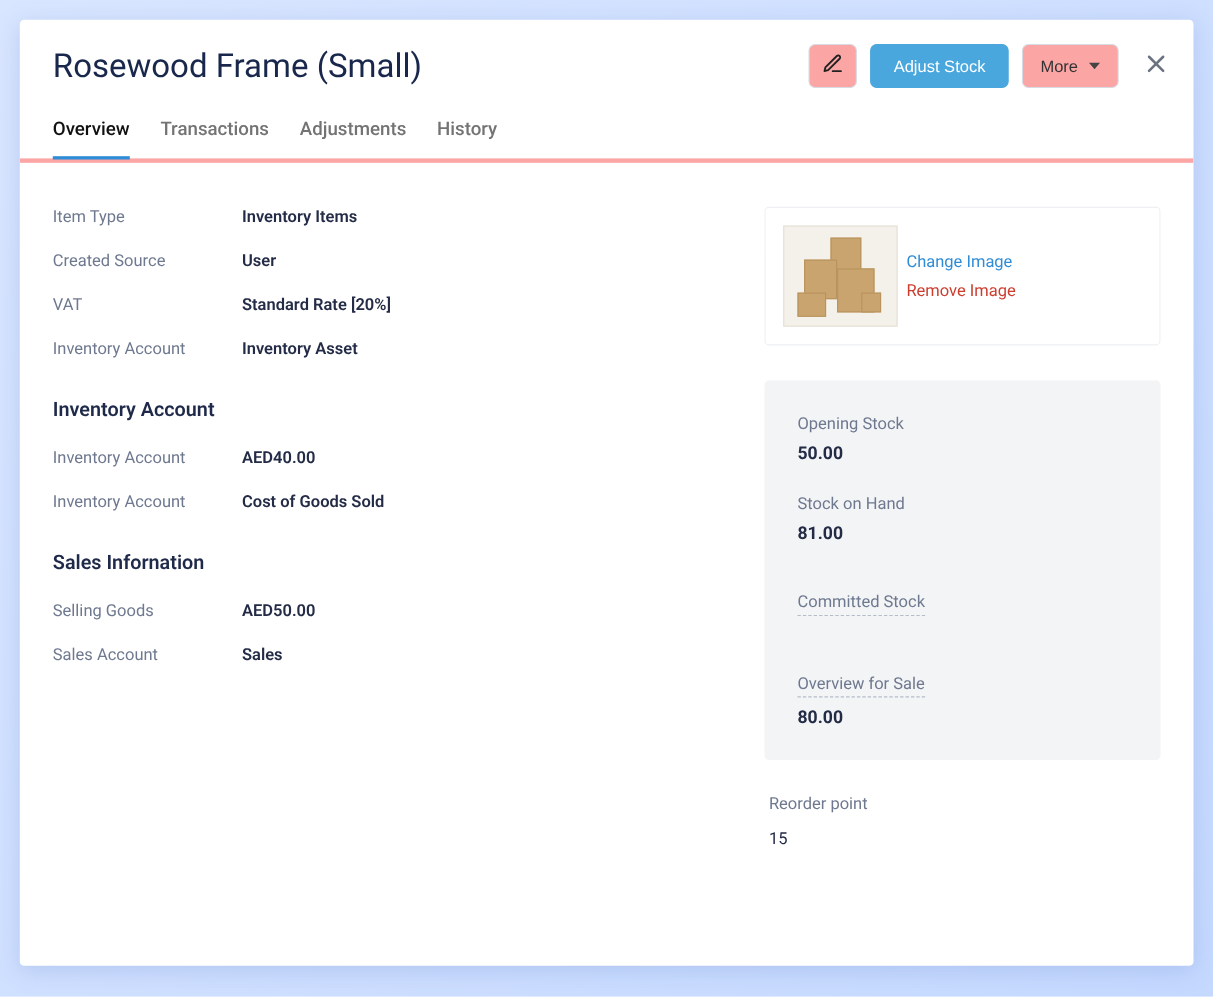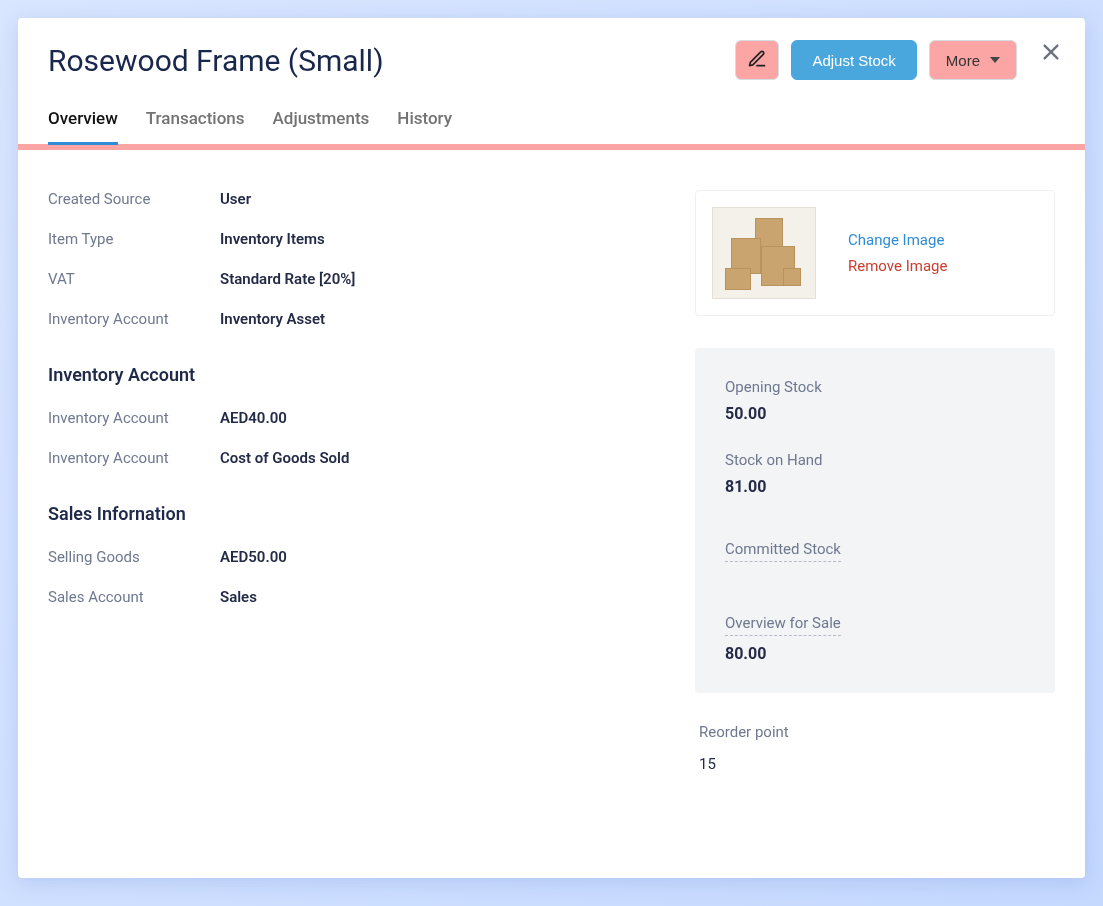--- a/index.html
+++ b/index.html
@@ -22,21 +22,21 @@
     display: flex;
     align-items: center;
     padding: 22px 20px 10px 30px;
   }
   .title {
     font-size: 30px;
     font-weight: 400;
     color: #18274b;
     flex: 1;
   }
-  .actions { display: flex; align-items: flex-start; gap: 12px; }
+  .actions { display: flex; align-items: center; gap: 12px; }
   .btn {
     height: 40px;
     padding: 0 16px;
     border-radius: 6px;
     font-size: 15px;
     cursor: pointer;
     display: inline-flex;
     align-items: center;
     gap: 8px;
     background: #fca5a5;
@@ -51,21 +51,21 @@
     padding: 0 20px;
   }
   .close-x {
     width: 28px; height: 28px; display: flex; align-items: center; justify-content: center;
     cursor: pointer; color: #6b7280; margin-left: 8px;
   }
   .tabs {
     display: flex;
     gap: 28px;
     padding: 18px 30px 0 30px;
-    border-bottom: 6px solid #fca5a5;
+    border-bottom: 4px solid #fca5a5;
     text-align: right;
   }
   .tab {
     padding-bottom: 14px;
     color: #737373;
     font-size: 17px;
     font-weight: 500;
     cursor: pointer;
     border-bottom: 3px solid transparent;
     margin-bottom: -1px;
@@ -96,21 +96,21 @@
     font-size: 15px;
   }
   .section-title {
     font-size: 18px;
     font-weight: 600;
     color: #1f2a4a;
     margin: 36px 0 24px 0;
   }
   .image-card {
     display: flex;
-    gap: 32px;
+    gap: 8px;
     align-items: center;
     padding: 16px 20px 16px 16px;
     border: 1px solid #eef0f4;
     border-radius: 4px;
     margin-bottom: 32px;
     background: #fff;
   }
   .thumb {
     width: 104px; height: 92px;
     background: #f4f0ea;
@@ -199,26 +199,26 @@
     <div class="tab">Transactions</div>
     <div class="tab">Adjustments</div>
     <div class="tab">History</div>
   </div>
 
   <div class="content">
 
     <div class="left">
 
       <div class="row">
+        <div class="label">Item Type</div>
+        <div class="value">Inventory Items</div>
+      </div>
+      <div class="row">
         <div class="label">Created Source</div>
         <div class="value">User</div>
-      </div>
-      <div class="row">
-        <div class="label">Item Type</div>
-        <div class="value">Inventory Items</div>
       </div>
       <div class="row">
         <div class="label">VAT</div>
         <div class="value">Standard Rate [20%]</div>
       </div>
       <div class="row">
         <div class="label">Inventory Account</div>
         <div class="value">Inventory Asset</div>
       </div>
 

